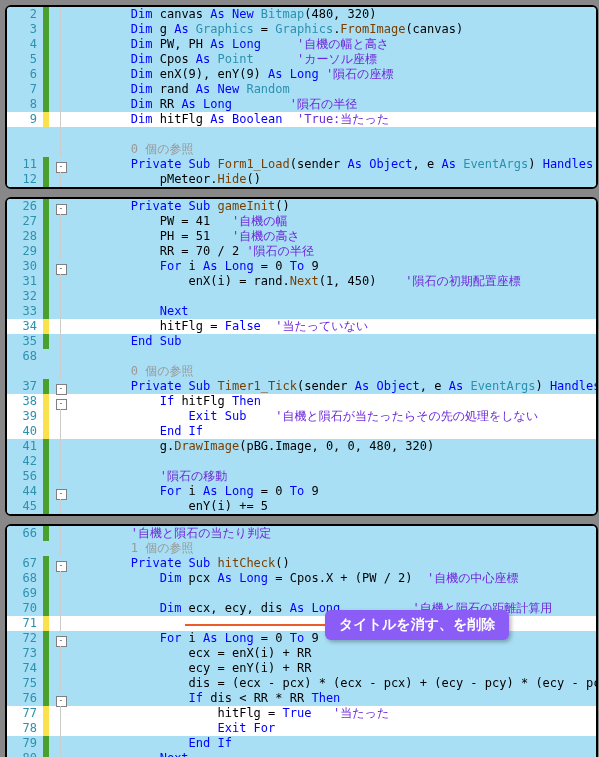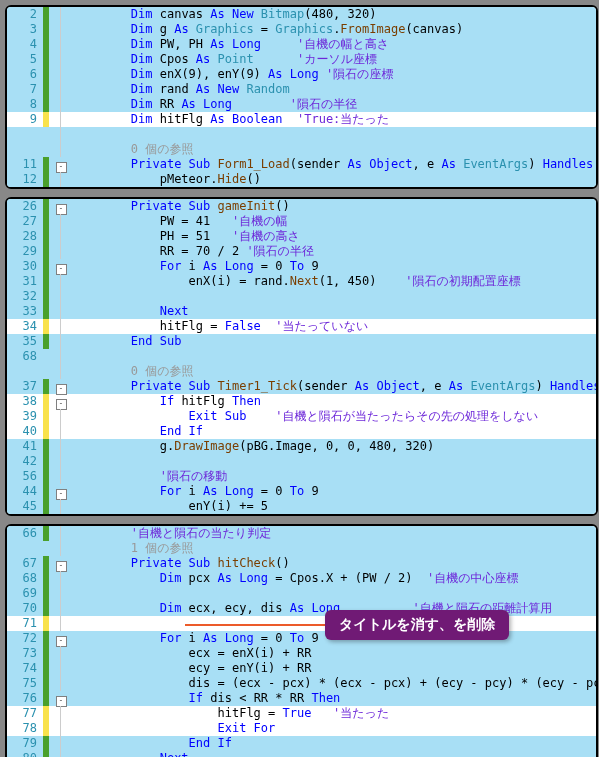--- a/index.html
+++ b/index.html
@@ -72,21 +72,21 @@
     overflow: hidden;
   }
   .tok-keyword { color: #0000ff; }
   .tok-type { color: #2b91af; }
   .tok-method { color: #7a3e00; }
   .tok-comment { color: #6d28d9; }
   .tok-norm { color: #000; }
   .tok-faded { color: #999; }
   .callout {
     position: absolute;
-    background: #701a75;
+    background: #8b5cf6;
     color: #fff;
     font-size: 14px;
     font-weight: bold;
     padding: 6px 14px;
     border-radius: 6px;
     box-shadow: 2px 2px 4px rgba(0,0,0,0.3);
   }
   .callout-wrap {
     position: relative;
   }

